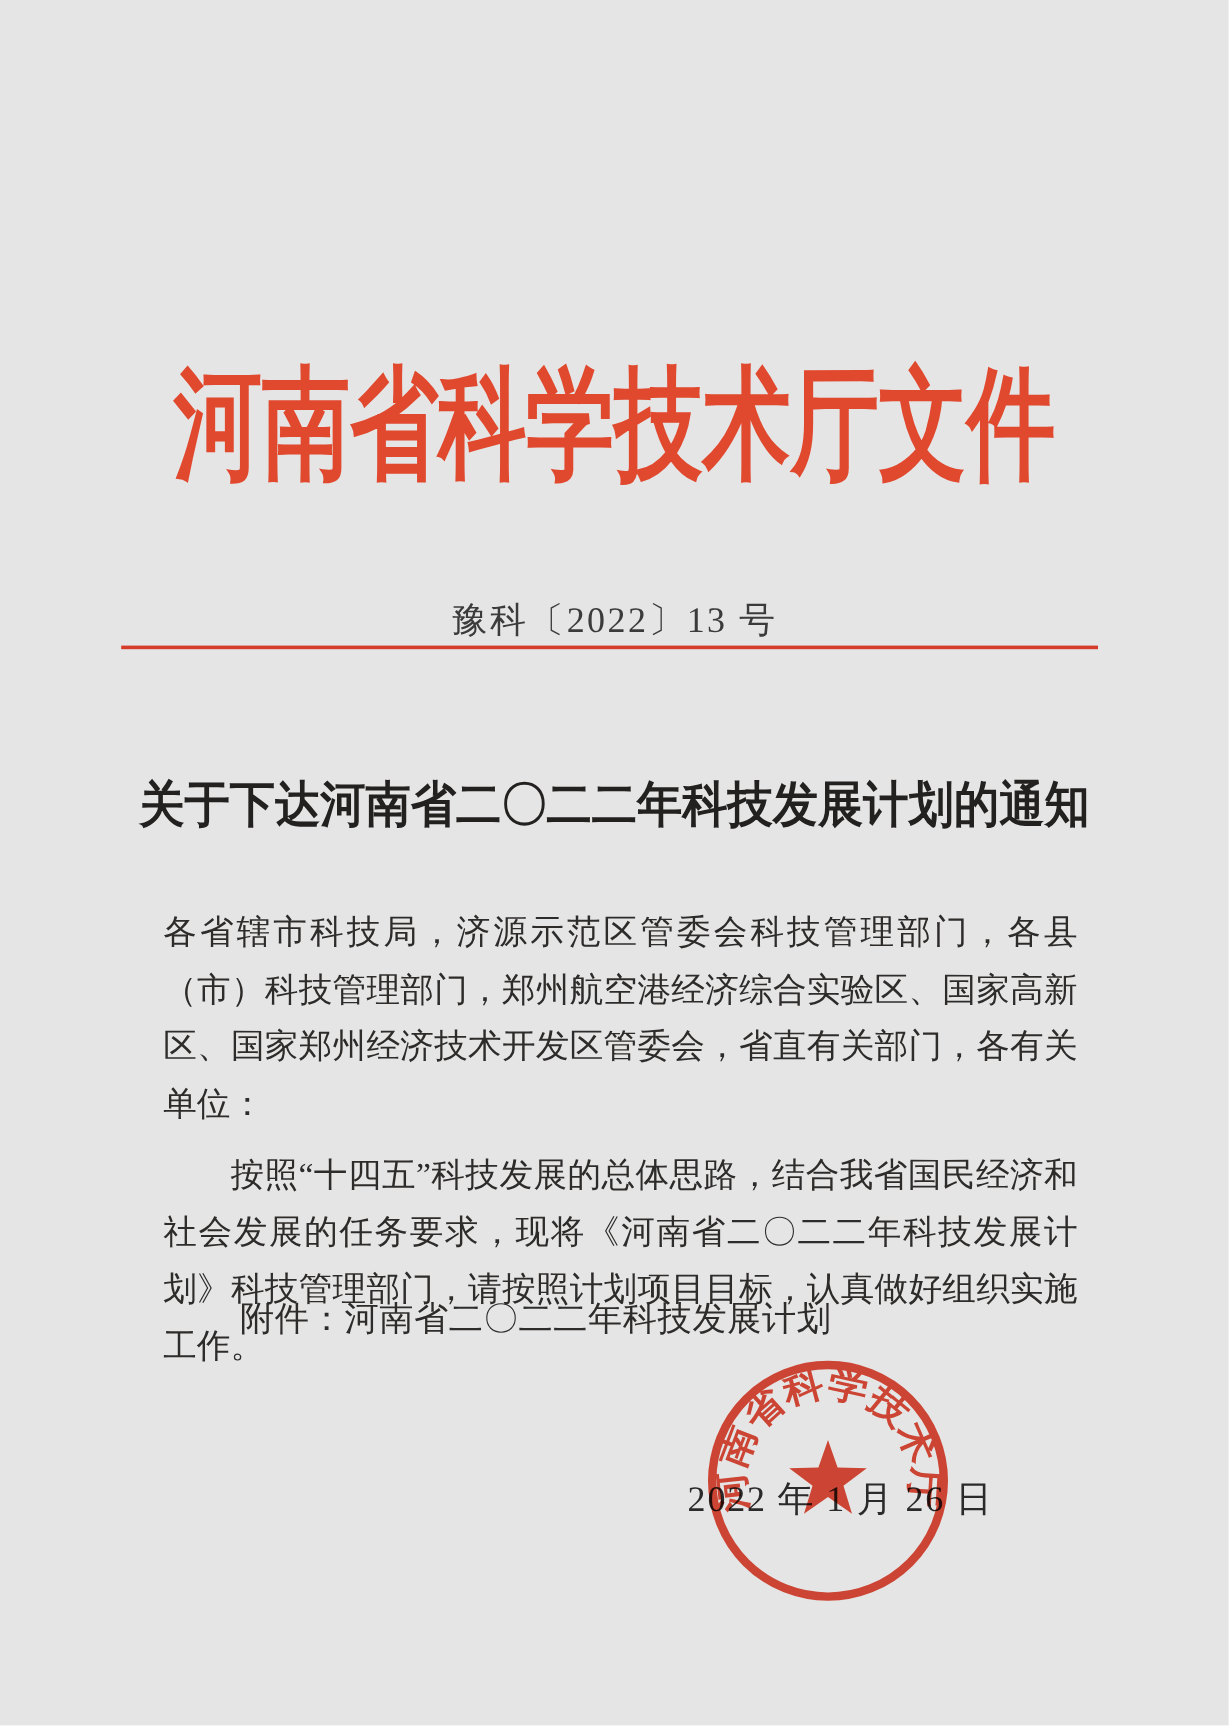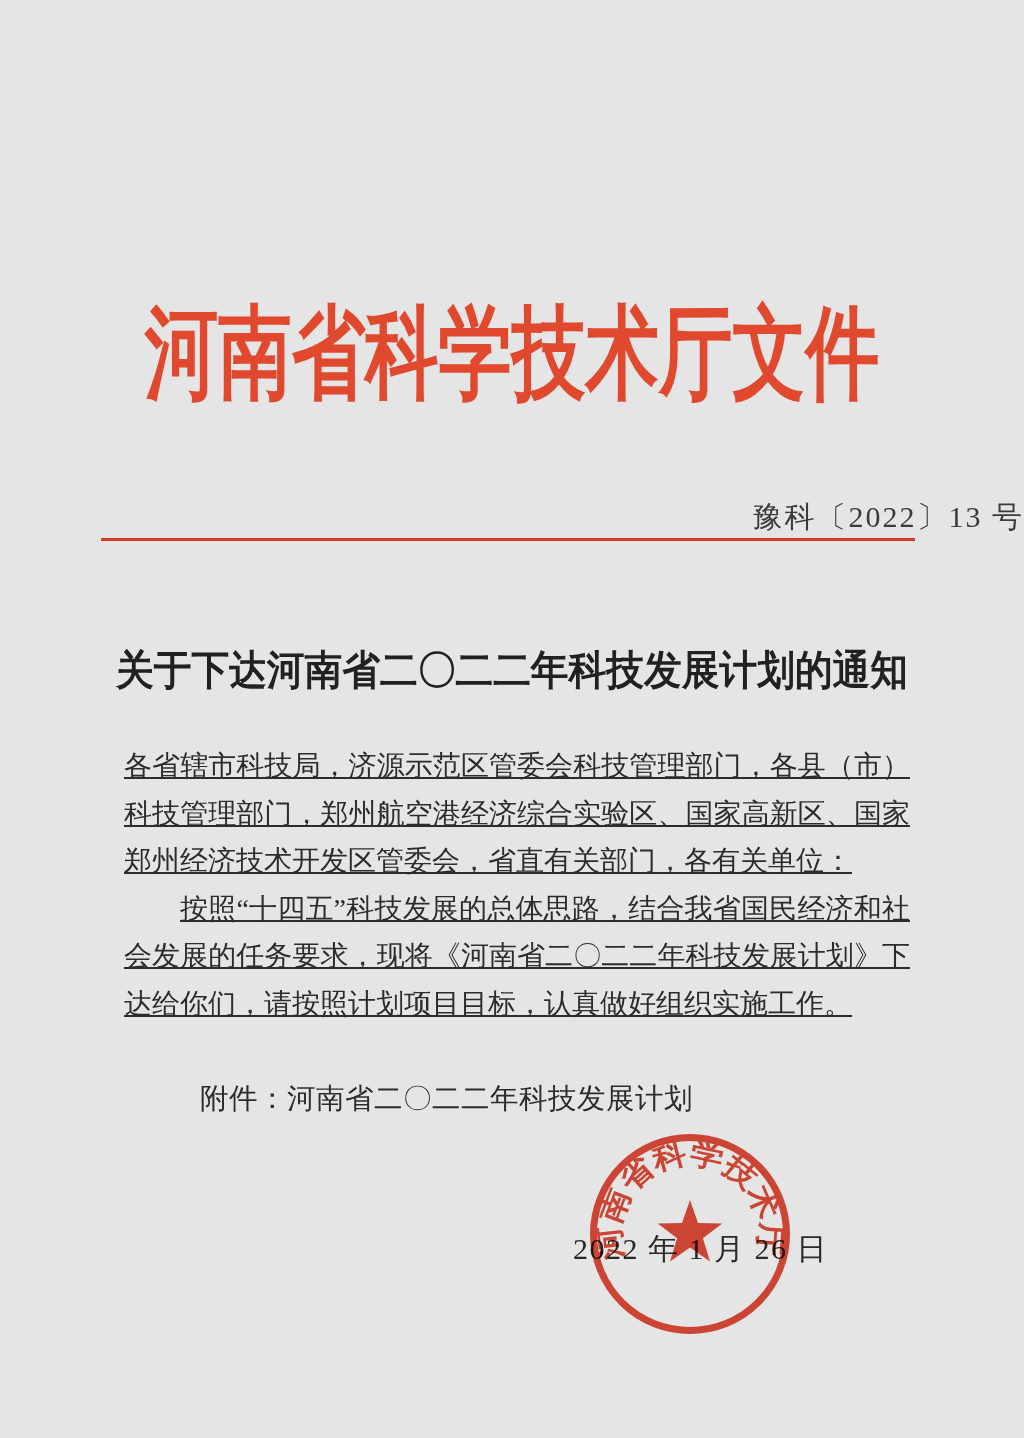--- a/index.html
+++ b/index.html
@@ -24,21 +24,21 @@
     white-space: nowrap;
     transform: scaleX(0.72);
     transform-origin: center;
     letter-spacing: 0px;
   }
   .doc-number {
     position: absolute;
     top: 497px;
     left: 0;
     width: 1024px;
-    text-align: right;
+    text-align: center;
     font-size: 30px;
     color: #3b3b3b;
     letter-spacing: 2px;
   }
   .red-line {
     position: absolute;
     top: 538px;
     left: 101px;
     width: 814px;
     height: 3px;
@@ -61,21 +61,21 @@
     position: absolute;
     top: 742px;
     left: 124px;
     width: 786px;
     font-size: 28px;
     line-height: 47.5px;
     color: #2e2c2b;
     text-align: justify;
     text-justify: inter-ideograph;
   }
-  .body-text p { margin: 0; text-decoration: underline; }
+  .body-text p { margin: 12px; }
   .body-text p.indent { text-indent: 2em; }
   .attachment {
     position: absolute;
     top: 1080px;
     left: 200px;
     font-size: 28.5px;
     color: #2e2c2b;
     letter-spacing: 0.5px;
   }
   .issue-date {
@@ -104,21 +104,21 @@
   <div class="header-title">河南省科学技术厅文件</div>
 
   <div class="doc-number">豫科〔2022〕13 号</div>
 
   <div class="red-line"></div>
 
   <div class="doc-title">关于下达河南省二〇二二年科技发展计划的通知</div>
 
   <div class="body-text">
     <p>各省辖市科技局，济源示范区管委会科技管理部门，各县（市）科技管理部门，郑州航空港经济综合实验区、国家高新区、国家郑州经济技术开发区管委会，省直有关部门，各有关单位：</p>
-    <p class="indent">按照“十四五”科技发展的总体思路，结合我省国民经济和社会发展的任务要求，现将《河南省二〇二二年科技发展计划》下达给你们，请按照计划项目目标，认真做好组织实施工作。</p>
+    <p class="indent">按照“十四五”科技发展的总体思路，结合我省国民经济和社会发展的任务要求，现将《河南省二〇二二年科技发展计划》科技管理部门，请按照计划项目目标，认真做好组织实施工作。</p>
   </div>
 
   <div class="attachment">附件：河南省二〇二二年科技发展计划</div>
 
   <div class="issue-date">2022 年 1 月 26 日</div>
 
   <div class="seal">
     <svg viewBox="0 0 208 208" width="208" height="208">
       <circle cx="104" cy="104" r="96.5" fill="none" stroke="#e23e28" stroke-width="7"></circle>
       <path id="sealArc" d="M 38.2 127.9 A 70 70 0 1 1 169.8 127.9" fill="none"></path>

